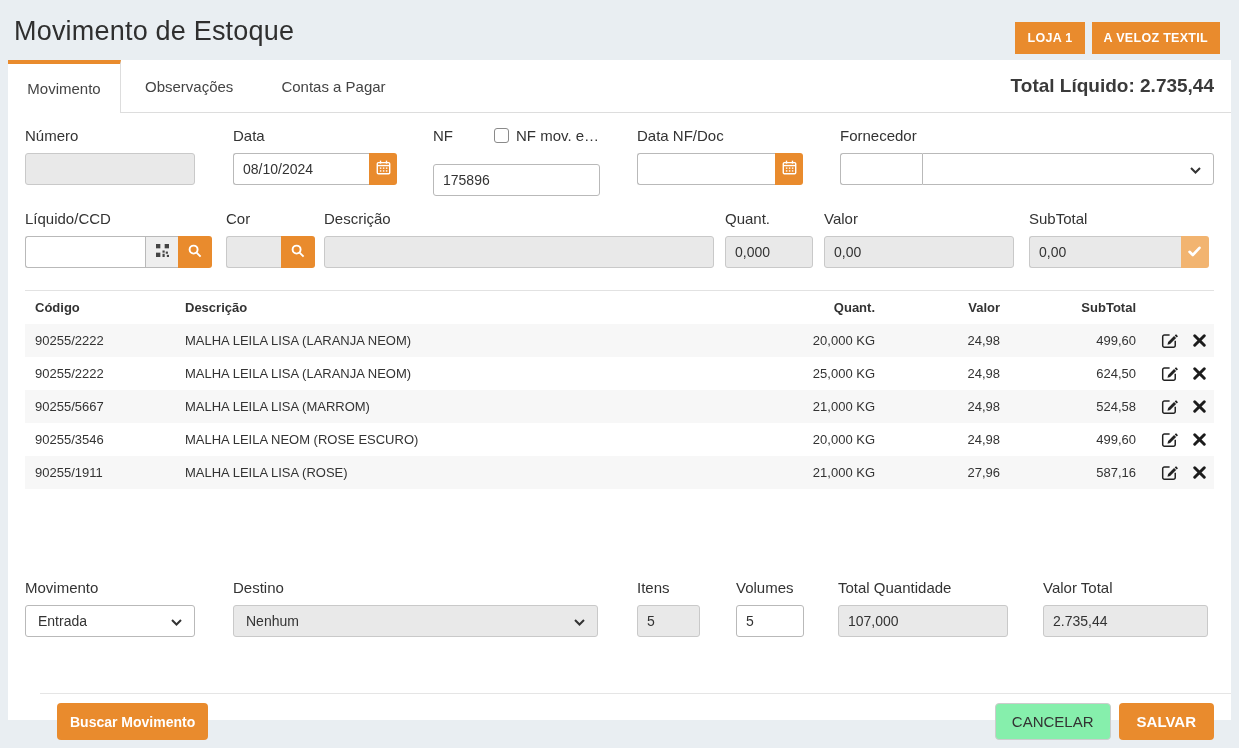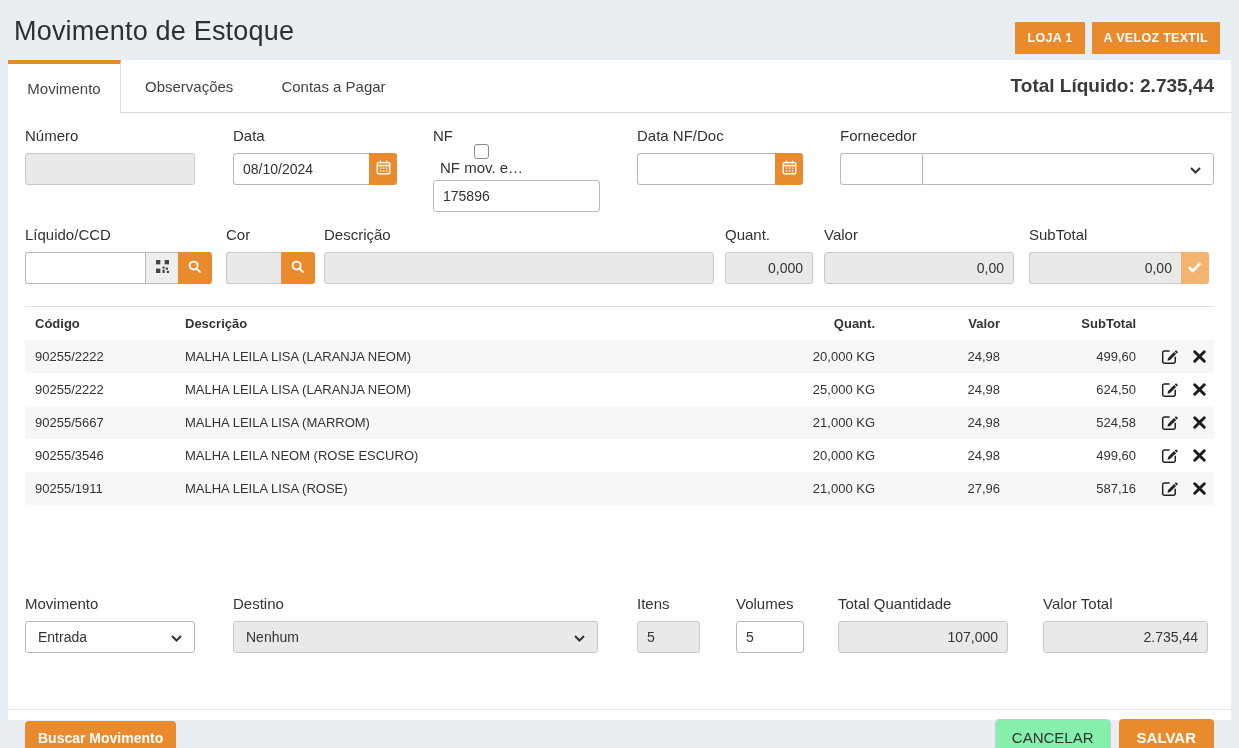--- a/index.html
+++ b/index.html
@@ -29,27 +29,27 @@
     width:113px; justify-content:center; padding:0;
     border-top:4px solid #e98b2d; border-right:1px solid #ddd;
     margin-bottom:-1px; background:#fff;
   }
   .total-liquido { margin-left:auto; align-self:center; padding-right:17px; font-size:19px; font-weight:bold; color:#3a3a3a; }
   
   .content { padding:0 17px; }
   .form-row { display:flex; align-items:flex-start; }
   .fg { display:flex; flex-direction:column; }
   .fg-label { font-size:15px; color:#333; margin:14px 0 9px 0; white-space:nowrap; }
-  .fg-label-row { display:flex; align-items:flex-start; margin:14px 0 4px 0; font-size:15px; white-space:nowrap;flex-direction:column; }
+  .fg-label-row { display:flex; align-items:center; margin:14px 0 20px 0; font-size:15px; white-space:nowrap; }
   .input {
     height:32px; border:1px solid #b9b9b9; border-radius:3px; background:#fff;
     font-family:inherit; font-size:14px; color:#333; padding:0 9px; width:100%;
   }
   .input:disabled, .input.disabled { background:#e9e9e9; border-color:#c9c9c9; color:#333; }
-  .input.right { text-align:right; }
+  .input.right { }
   .igroup { display:flex; }
   .igroup .input { border-radius:3px 0 0 3px; border-right:none; }
   .addon {
     width:33px; height:32px; background:#eee; border:1px solid #b9b9b9; border-right:none;
     display:flex; align-items:center; justify-content:center;
   }
   .sq-btn {
     width:34px; height:32px; border:none; border-radius:0 3px 3px 0;
     background:#e98b2d; display:flex; align-items:center; justify-content:center; cursor:pointer; padding:0;
   }
@@ -73,21 +73,21 @@
   .col-quant  { width:150px; text-align:right !important; }
   .col-valor  { width:125px; text-align:right !important; }
   .col-sub    { width:136px; text-align:right !important; }
   .col-act    { width:78px; text-align:right !important; padding-right:8px !important; white-space:nowrap; }
   .row-icon { display:inline-flex; align-items:center; justify-content:center; cursor:pointer; margin-left:11px; vertical-align:middle; }
   
   .summary-row { margin-top:76px; }
   
   .panel-footer {
     margin-top:56px; border-top:1px solid #e5e5e5;
-    padding:9px 17px 0 17px; display:flex; align-items:center; justify-content:space-between;
+    padding:9px 17px 0 17px; display:flex; justify-content:space-between;margin-left:32px;
   }
   .btn-buscar {
     background:#e98b2d; color:#fff; border:none; border-radius:4px; font-family:inherit;
     font-size:14px; font-weight:600; padding:9px 13px; cursor:pointer;
   }
   .footer-right { display:flex; gap:8px; }
   .btn-cancelar {
     background:#86efac; color:#333; border:1px solid #ccc; border-radius:4px; font-family:inherit;
     font-size:15px; padding:9px 16px; cursor:pointer;
   }

